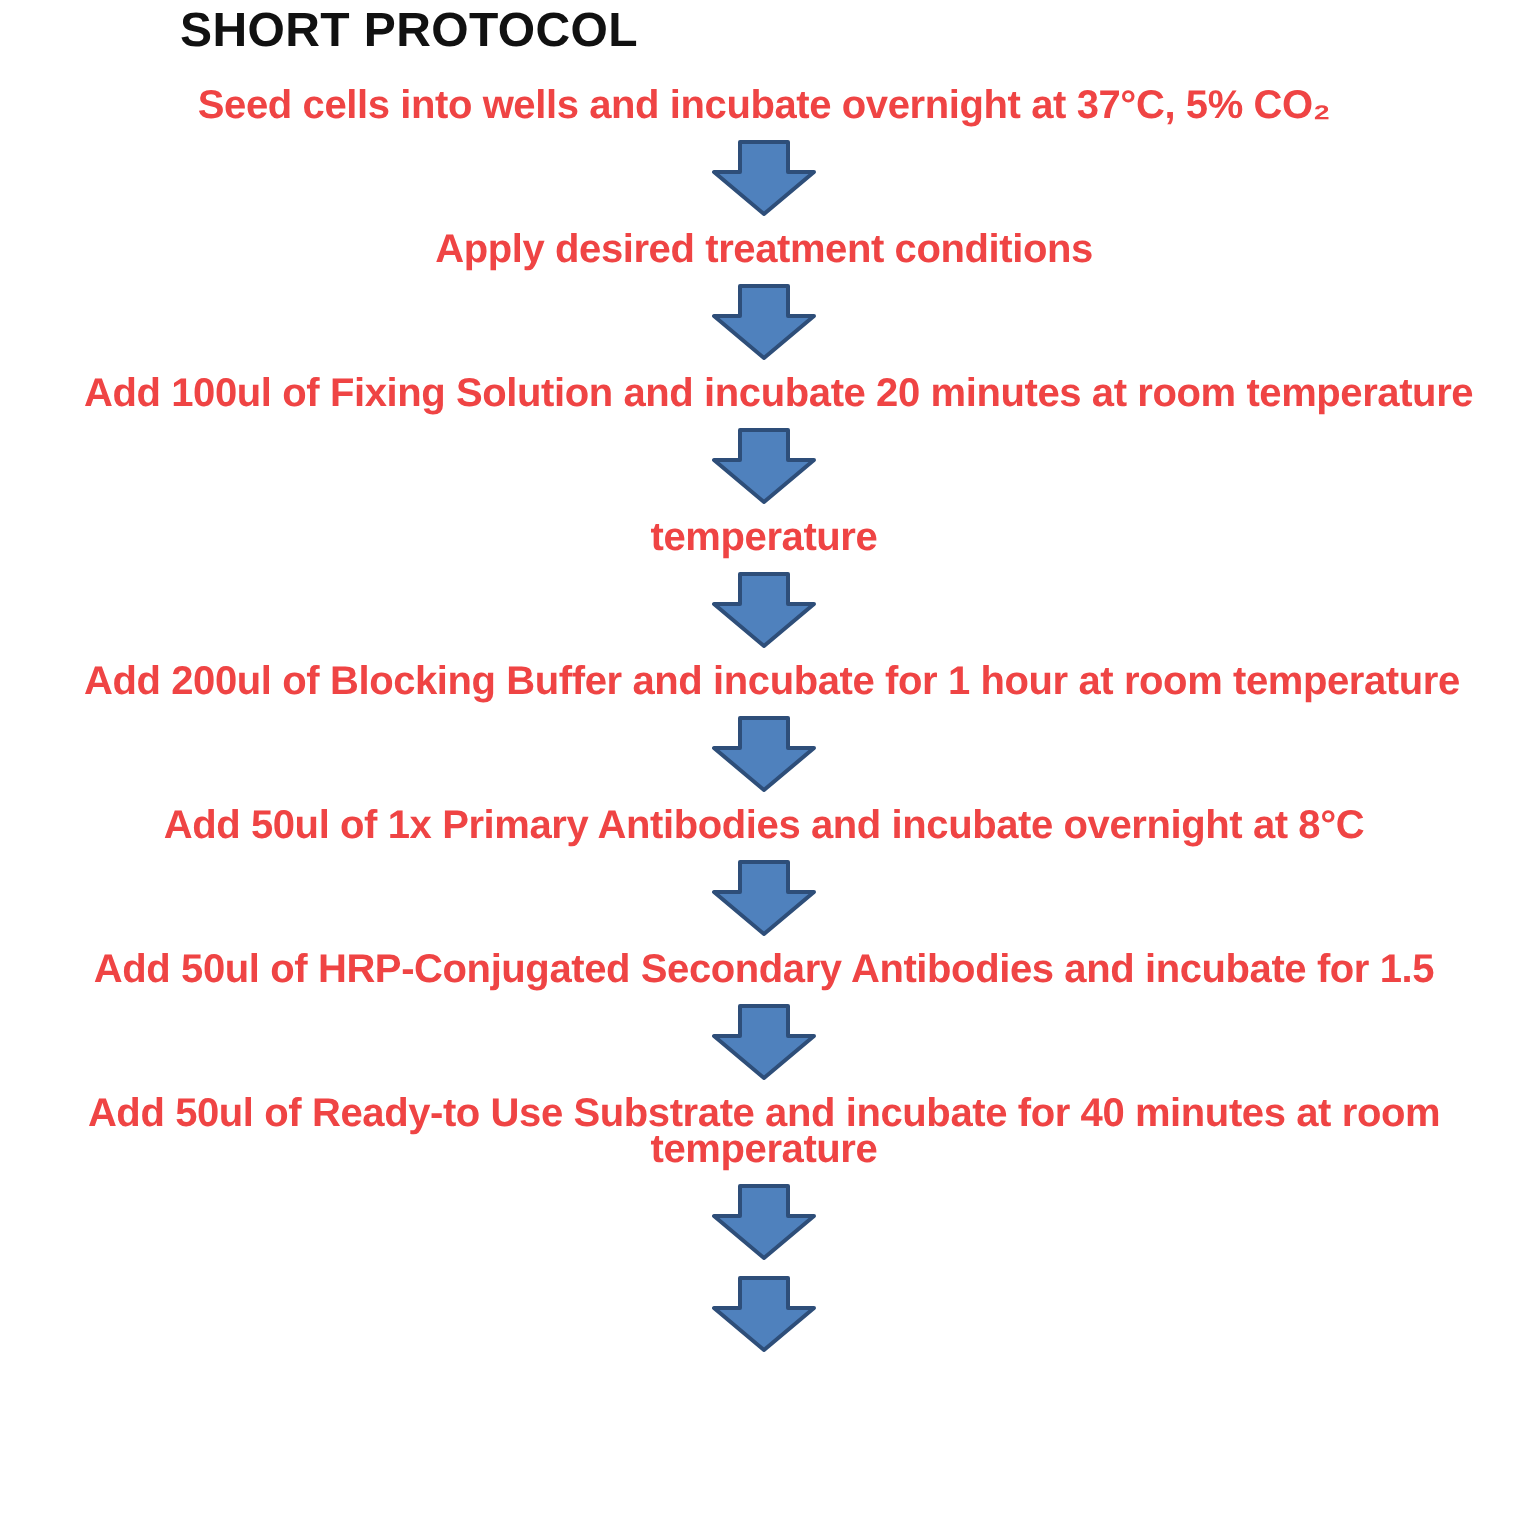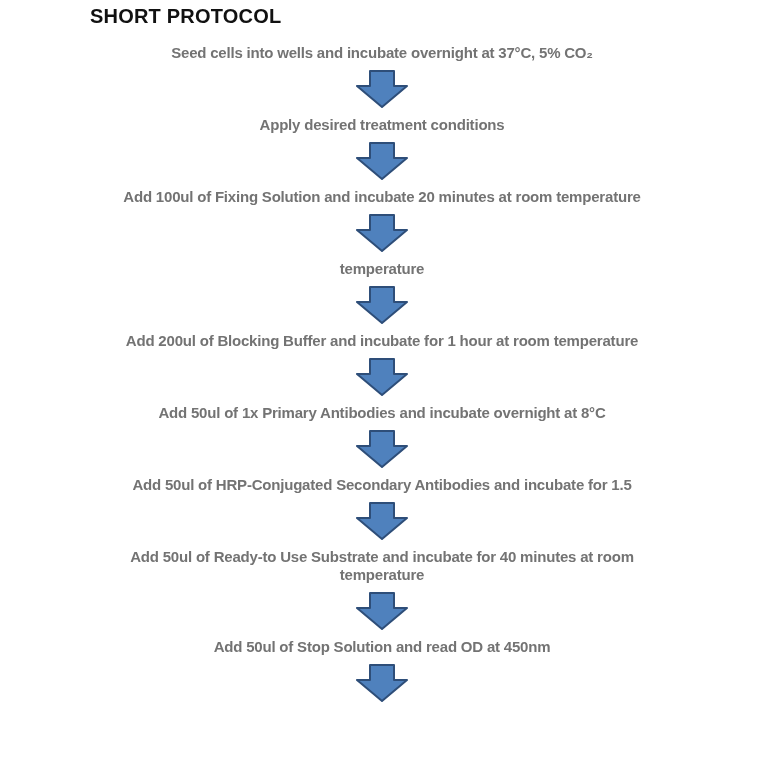--- a/index.html
+++ b/index.html
@@ -13,39 +13,39 @@
   }
   .page {
     width: 764px;
     height: 764px;
     background: #ffffff;
   }
   .title {
     margin: 0;
     padding: 4px 0 0 90px;
     height: 24px;
-    font-size: 20px;
+    font-size: 24px;
     line-height: 24px;
     font-weight: bold;
     color: #111111;
     letter-spacing: 0.2px;
   }
   .flow {
     margin-top: 16px;
     text-align: center;
   }
   .step {
     margin: 0 auto;
     width: 680px;
   }
   .line {
-    font-size: 15px;
+    font-size: 20px;
     line-height: 18px;
     font-weight: bold;
-    color: #737373;
+    color: #ef4444;
     letter-spacing: -0.2px;
     white-space: nowrap;
   }
   .arrow {
     display: block;
     margin: 8px auto;
   }
   .arrow polygon {
     stroke: #2E4E79;
     stroke-width: 2;
@@ -118,23 +118,20 @@
 
     <div class="step">
       <div class="line">Add 50ul of Ready-to Use Substrate and incubate for 40 minutes at room</div>
       <div class="line">temperature</div>
     </div>
 
     <svg class="arrow" width="54" height="38" viewBox="0 0 54 38" aria-hidden="true">
       <polygon points="15,1 39,1 39,16 52,16 27,37 2,16 15,16" fill="#4F81BD"></polygon>
     </svg>
 
-    <div class="step">
-      <div class="line">Add 50ul of Stop Solution and read OD at 450nm</div>
-    </div>
 
     <svg class="arrow" width="54" height="38" viewBox="0 0 54 38" aria-hidden="true">
       <polygon points="15,1 39,1 39,16 52,16 27,37 2,16 15,16" fill="#4F81BD"></polygon>
     </svg>
 
 
   </div>
 </div>
 
 </body></html>

